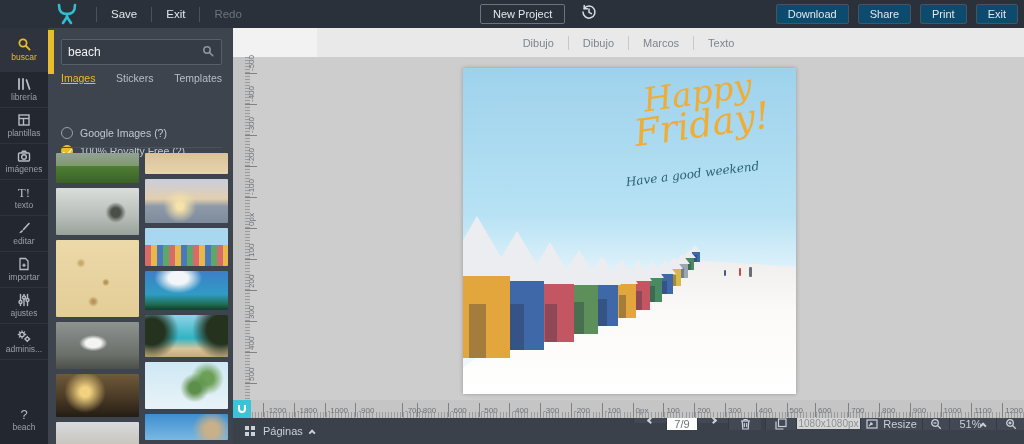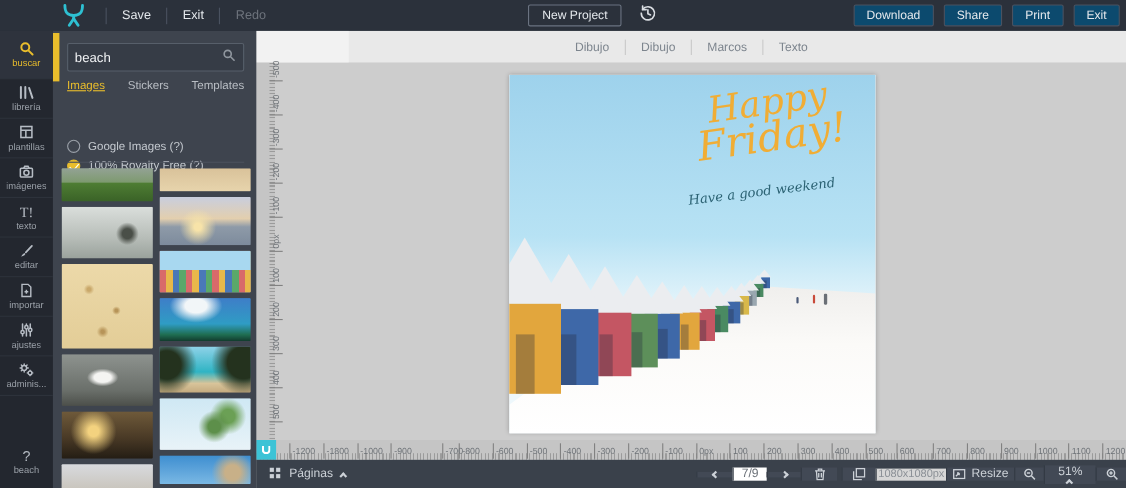--- a/index.html
+++ b/index.html
@@ -94,21 +94,21 @@
   .design-title .l1 { font-size:33px; line-height:30px; }
   .design-title .l2 { font-size:37px; line-height:34px; }
   .design-sub { position:absolute; left:40%; top:30.5%; width:58%; text-align:center; transform:rotate(-7deg);
     color:#2b6273; font-family:"DejaVu Serif",serif; font-style:italic; font-size:12px; z-index:40; }
 
   
   .bottombar { position:absolute; left:0; top:390px; width:791px; height:26px; background:#3a414b;
     display:flex; align-items:center; z-index:30; color:#ccd1d7; }
   .bb-left { display:flex; align-items:center; gap:8px; margin-left:12px; cursor:pointer; }
   .bb-left .bb-label { font-size:11px; color:#ccd1d7; }
-  .bb-right { margin-left:auto; display:flex; align-items:center; height:26px; }
+  .bb-right { margin-left:auto; display:flex; align-items:flex-start; height:26px; }
   .bb-btn { display:flex; align-items:center; justify-content:center; background:#424955;
     border-left:1px solid #333a44; cursor:pointer; color:#ccd1d7; font-size:11px; }
   .bb-white { background:#ffffff; color:#6a7077; }
   .bb-dim { background:#d6d6d6; color:#8b9096; font-size:10px; }
   .chev { width:7px; height:7px; border-left:2px solid #ccd1d7; border-top:2px solid #ccd1d7; display:inline-block; }
   .chev.up { transform:rotate(45deg) translateY(2px); }
   .chev.left { transform:rotate(-45deg); }
   .chev.right { transform:rotate(135deg); }
   .chev.small { width:5px; height:5px; }
 </style>
@@ -465,21 +465,21 @@
             </svg>
           <span>Resize</span>
         </div>
         <div class="bb-btn" style="width:27px;">
           <svg width="12" height="12" viewBox="0 0 12 12" fill="none" stroke="#ccd1d7" stroke-width="1.3">
               <circle cx="5" cy="5" r="3.3"></circle>
               <path d="M7.6,7.6 L10.8,10.8"></path>
               <path d="M3.5,5 L6.5,5"></path>
             </svg>
         </div>
-        <div class="bb-btn" style="width:47px;gap:0;flex-direction:column;">
+        <div class="bb-btn" style="width:47px;gap:0;">
           <span>51%</span>
           <span class="chev up small"></span>
         </div>
         <div class="bb-btn" style="width:28px;">
           <svg width="12" height="12" viewBox="0 0 12 12" fill="none" stroke="#ccd1d7" stroke-width="1.3">
               <circle cx="5" cy="5" r="3.3"></circle>
               <path d="M7.6,7.6 L10.8,10.8"></path>
               <path d="M3.5,5 L6.5,5 M5,3.5 L5,6.5"></path>
             </svg>
         </div>

